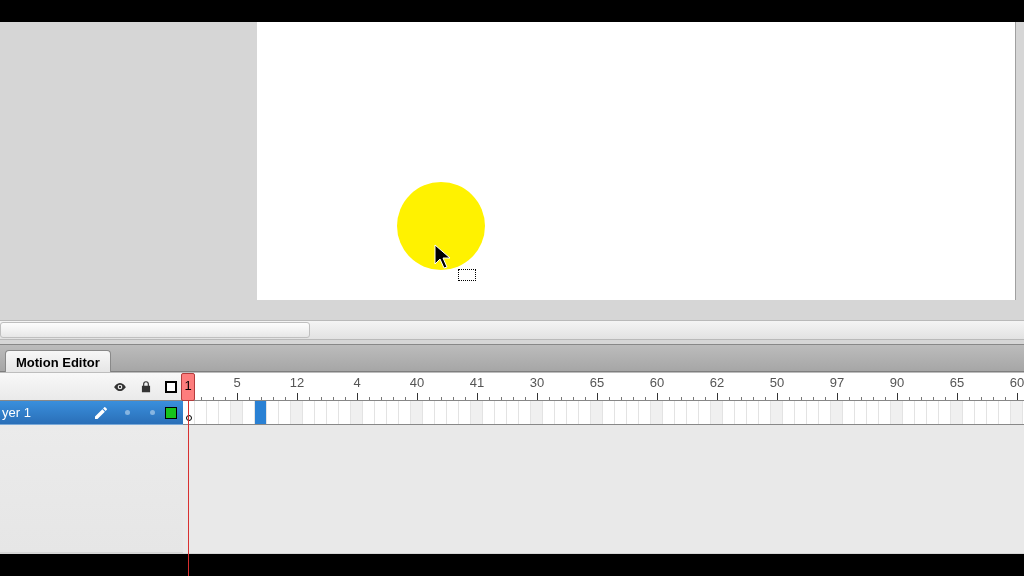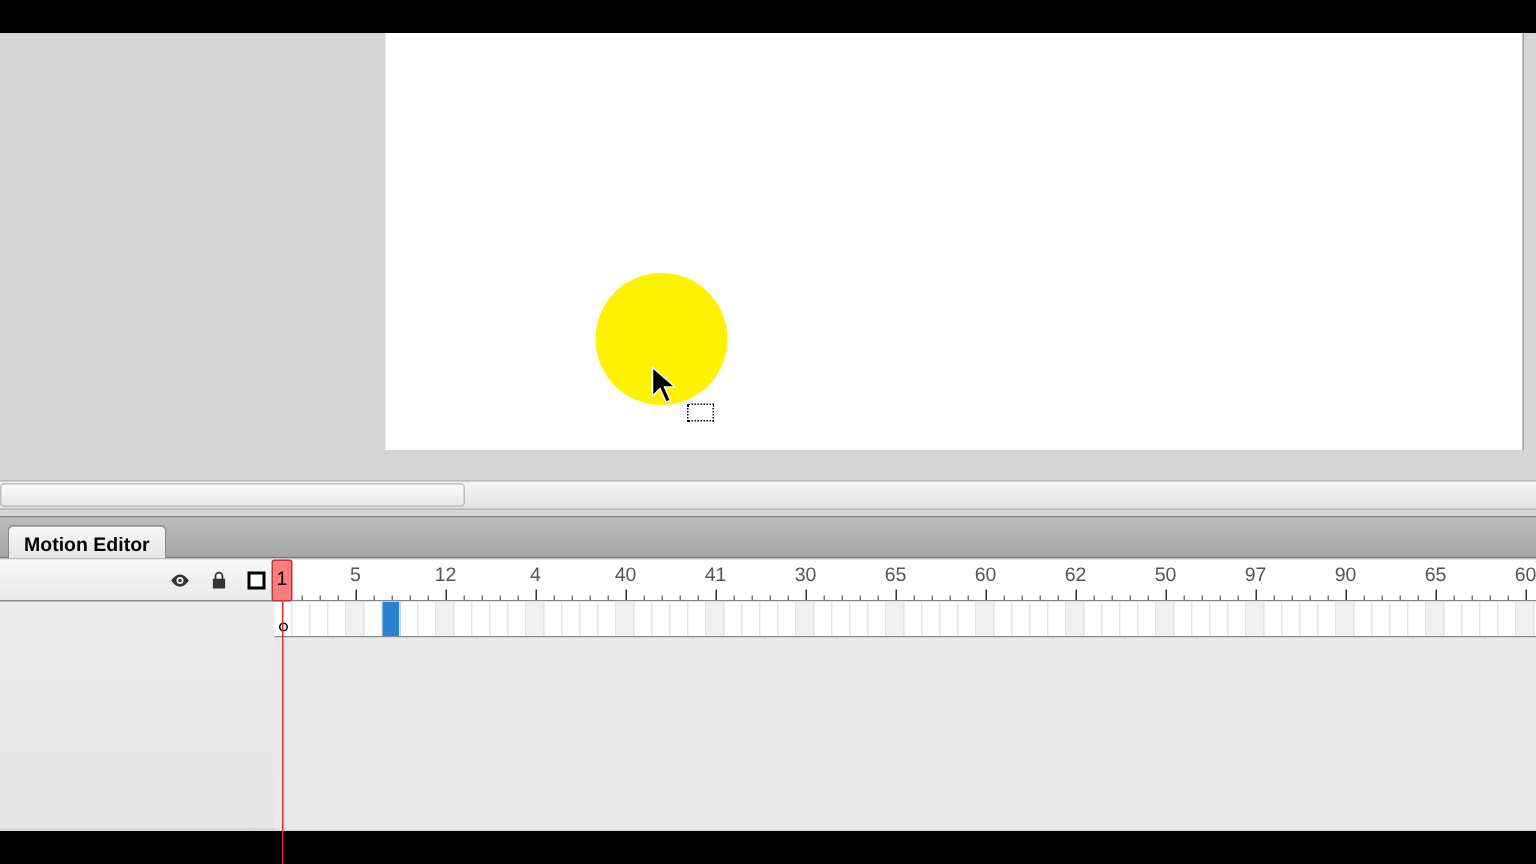--- a/index.html
+++ b/index.html
@@ -467,20 +467,32 @@
             <div class="ruler-label" style="left: 774px;">65</div>
             <div class="tick minor" style="left: 786px;"></div>
             <div class="tick minor" style="left: 798px;"></div>
             <div class="tick minor" style="left: 810px;"></div>
             <div class="tick minor" style="left: 822px;"></div>
             <div class="tick major" style="left: 834px;"></div>
             <div class="ruler-label" style="left: 834px;">60</div>
           </div>
       </div>
 
+      <div class="layer-row">
+        <span class="layer-name">yer 1</span>
+        <span class="spacer"></span>
+        <span class="pencil">
+          <svg viewBox="0 0 24 24" width="16" height="16">
+              <path fill="#fff" d="M3 17.25V21h3.75L17.81 9.94l-3.75-3.75L3 17.25zM20.71 7.04a1 1 0 0 0 0-1.41l-2.34-2.34a1 1 0 0 0-1.41 0l-1.83 1.83 3.75 3.75 1.83-1.83z"></path>
+            </svg>
+        </span>
+        <span class="dot"></span>
+        <span class="dot"></span>
+        <span class="green-sq"></span>
+      </div>
 
       <div class="frames">
         <div class="frame-grid" id="frames-grid">
             <div class="frame-cell" style="left: 0px;">
               <div class="kf-dot"></div>
             </div>
             <div class="frame-cell" style="left: 12px;"></div>
             <div class="frame-cell" style="left: 24px;"></div>
             <div class="frame-cell" style="left: 36px;"></div>
             <div class="frame-cell fifth" style="left: 48px;"></div>

